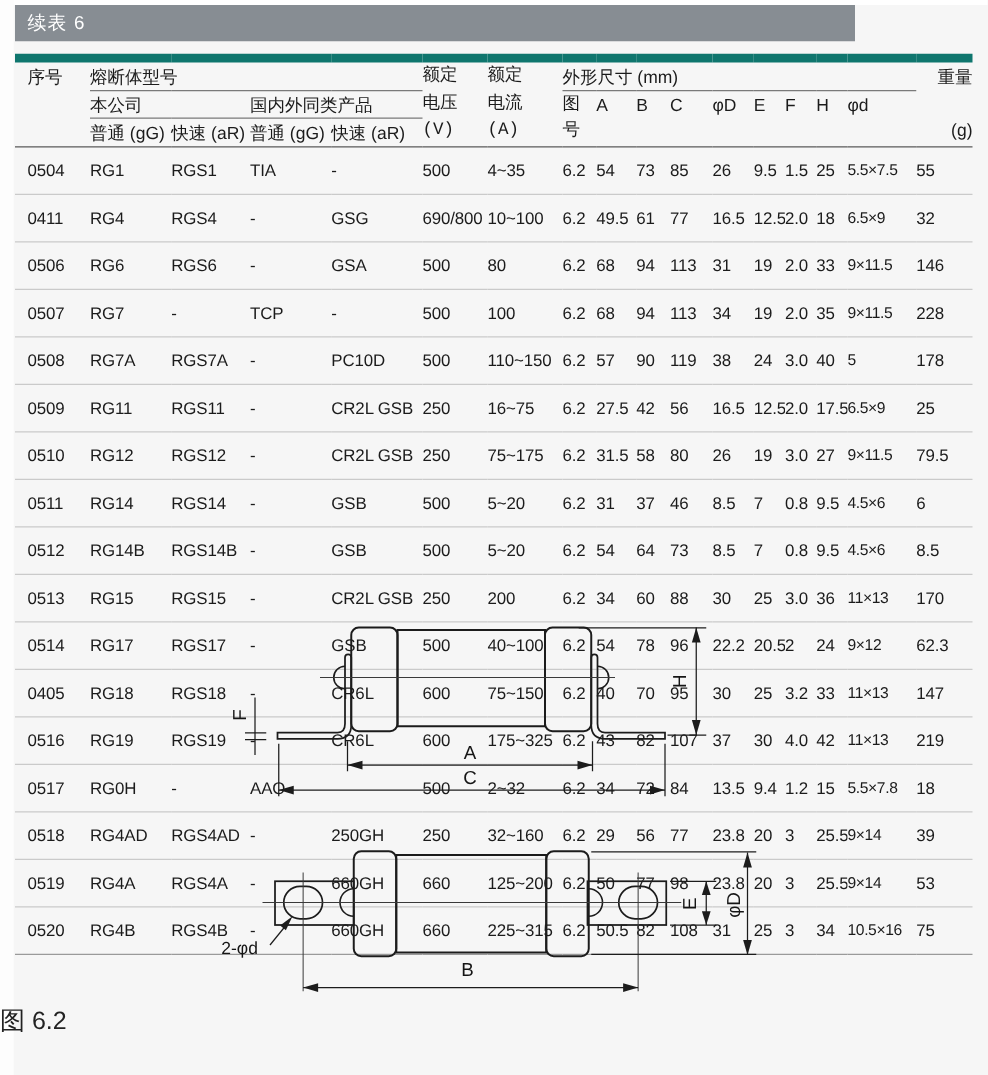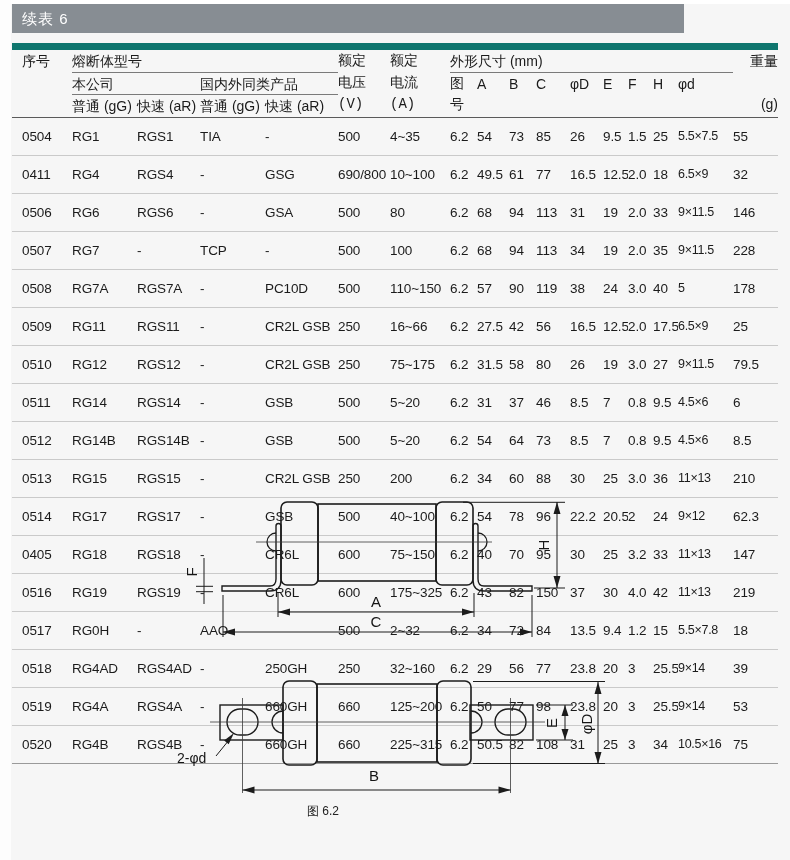--- a/index.html
+++ b/index.html
@@ -37,22 +37,22 @@
   .wcell .gap{height:21px;}
   table.spec tbody tr{height:38px;border-bottom:1px solid #cacaca;}
   table.spec tbody tr:last-child{border-bottom:1px solid #9a9a9a;}
   table.spec td{
     padding:0;white-space:nowrap;overflow:hidden;
     font-size:13.5px;letter-spacing:-0.1px;vertical-align:middle;
   }
   table.spec td.phid{font-size:12.5px;letter-spacing:-0.3px;}
   .figure-area{position:absolute;left:0;top:460px;width:790px;height:345px;}
   .figure-caption{
-    position:absolute;left:0;top:803px;width:646px;text-align:center;
-    font-size:12px;color:#222;
+    position:absolute;left:0;top:803px;width:646px;
+    font-size:20px;color:#222;
   }
   svg text{font-family:"Liberation Sans","DejaVu Sans",sans-serif;font-size:15px;fill:#151515;}
   svg text.small{font-size:14px;}
 </style>
 </head>
 <body>
 
 <div class="top-strip"></div>
 <div class="left-strip"></div>
 
@@ -220,21 +220,21 @@
         <td class="phid">5</td>
         <td>178</td>
       </tr>
       <tr>
         <td>0509</td>
         <td>RG11</td>
         <td>RGS11</td>
         <td>-</td>
         <td>CR2L GSB</td>
         <td>250</td>
-        <td>16~66</td>
+        <td>16~75</td>
         <td>6.2</td>
         <td>27.5</td>
         <td>42</td>
         <td>56</td>
         <td>16.5</td>
         <td>12.5</td>
         <td>2.0</td>
         <td>17.5</td>
         <td class="phid">6.5×9</td>
         <td>25</td>
@@ -306,21 +306,21 @@
         <td>200</td>
         <td>6.2</td>
         <td>34</td>
         <td>60</td>
         <td>88</td>
         <td>30</td>
         <td>25</td>
         <td>3.0</td>
         <td>36</td>
         <td class="phid">11×13</td>
-        <td>210</td>
+        <td>170</td>
       </tr>
       <tr>
         <td>0514</td>
         <td>RG17</td>
         <td>RGS17</td>
         <td>-</td>
         <td>GSB</td>
         <td>500</td>
         <td>40~100</td>
         <td>6.2</td>
@@ -357,21 +357,21 @@
         <td>0516</td>
         <td>RG19</td>
         <td>RGS19</td>
         <td>-</td>
         <td>CR6L</td>
         <td>600</td>
         <td>175~325</td>
         <td>6.2</td>
         <td>43</td>
         <td>82</td>
-        <td>150</td>
+        <td>107</td>
         <td>37</td>
         <td>30</td>
         <td>4.0</td>
         <td>42</td>
         <td class="phid">11×13</td>
         <td>219</td>
       </tr>
       <tr>
         <td>0517</td>
         <td>RG0H</td>

